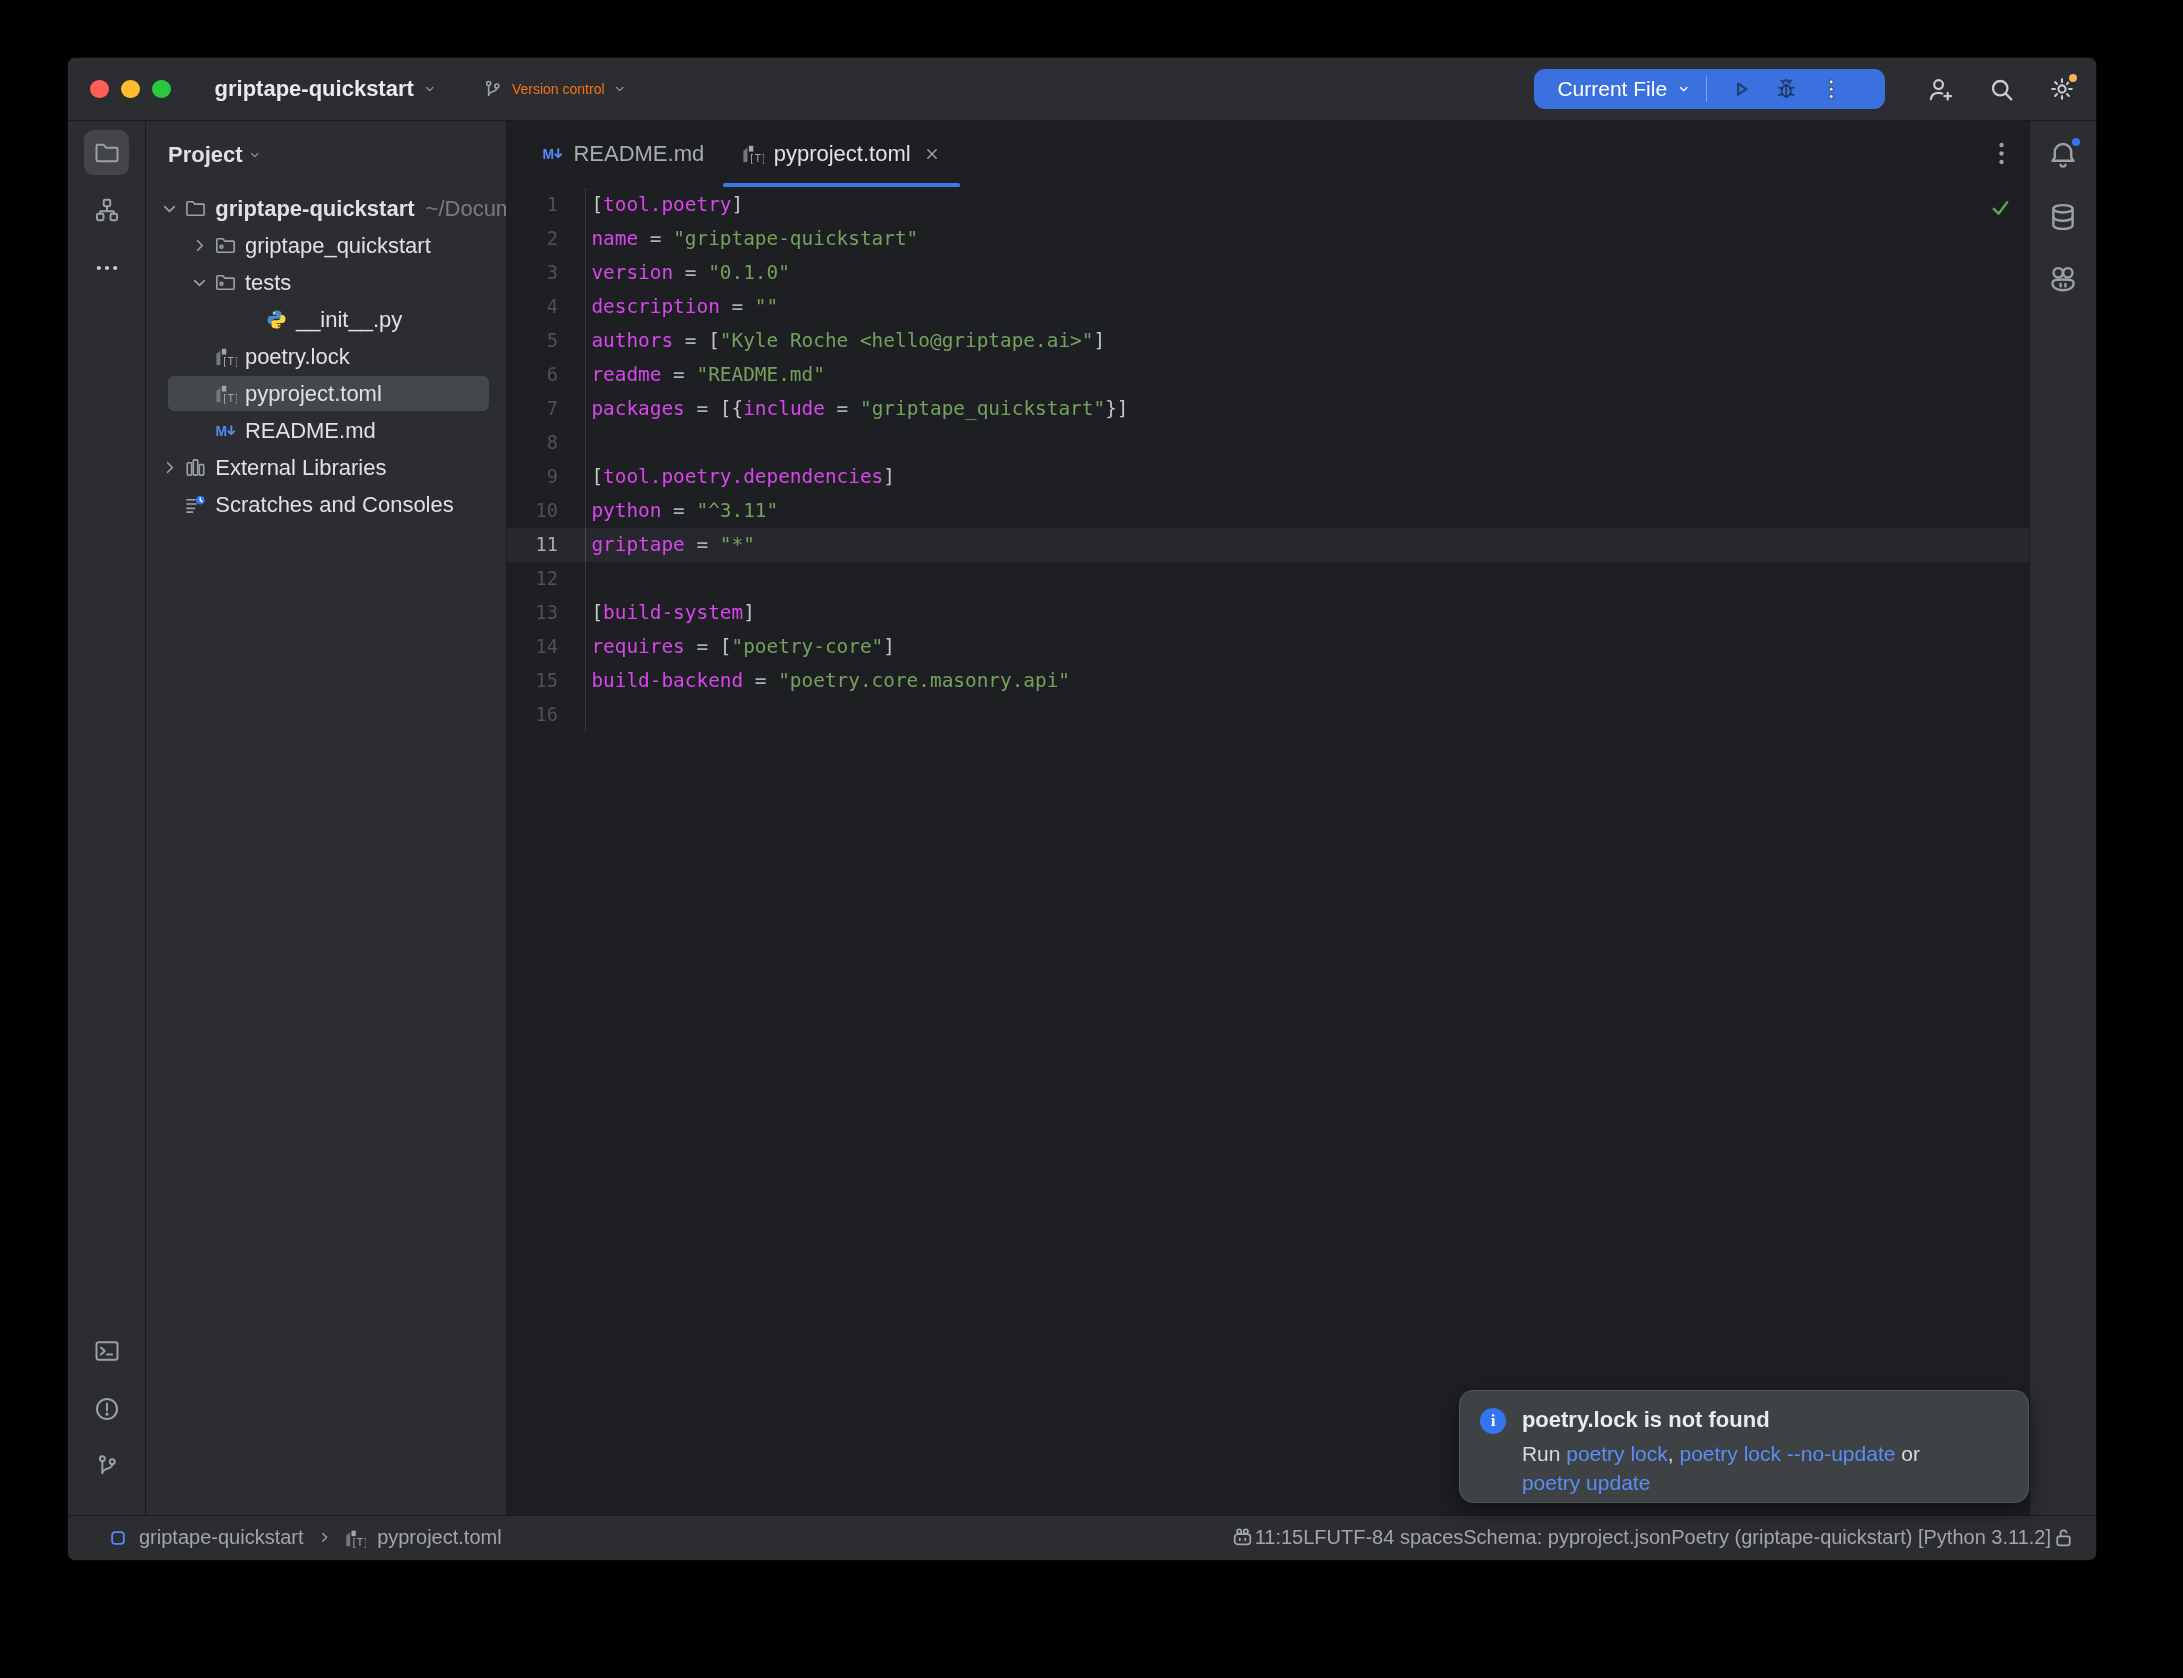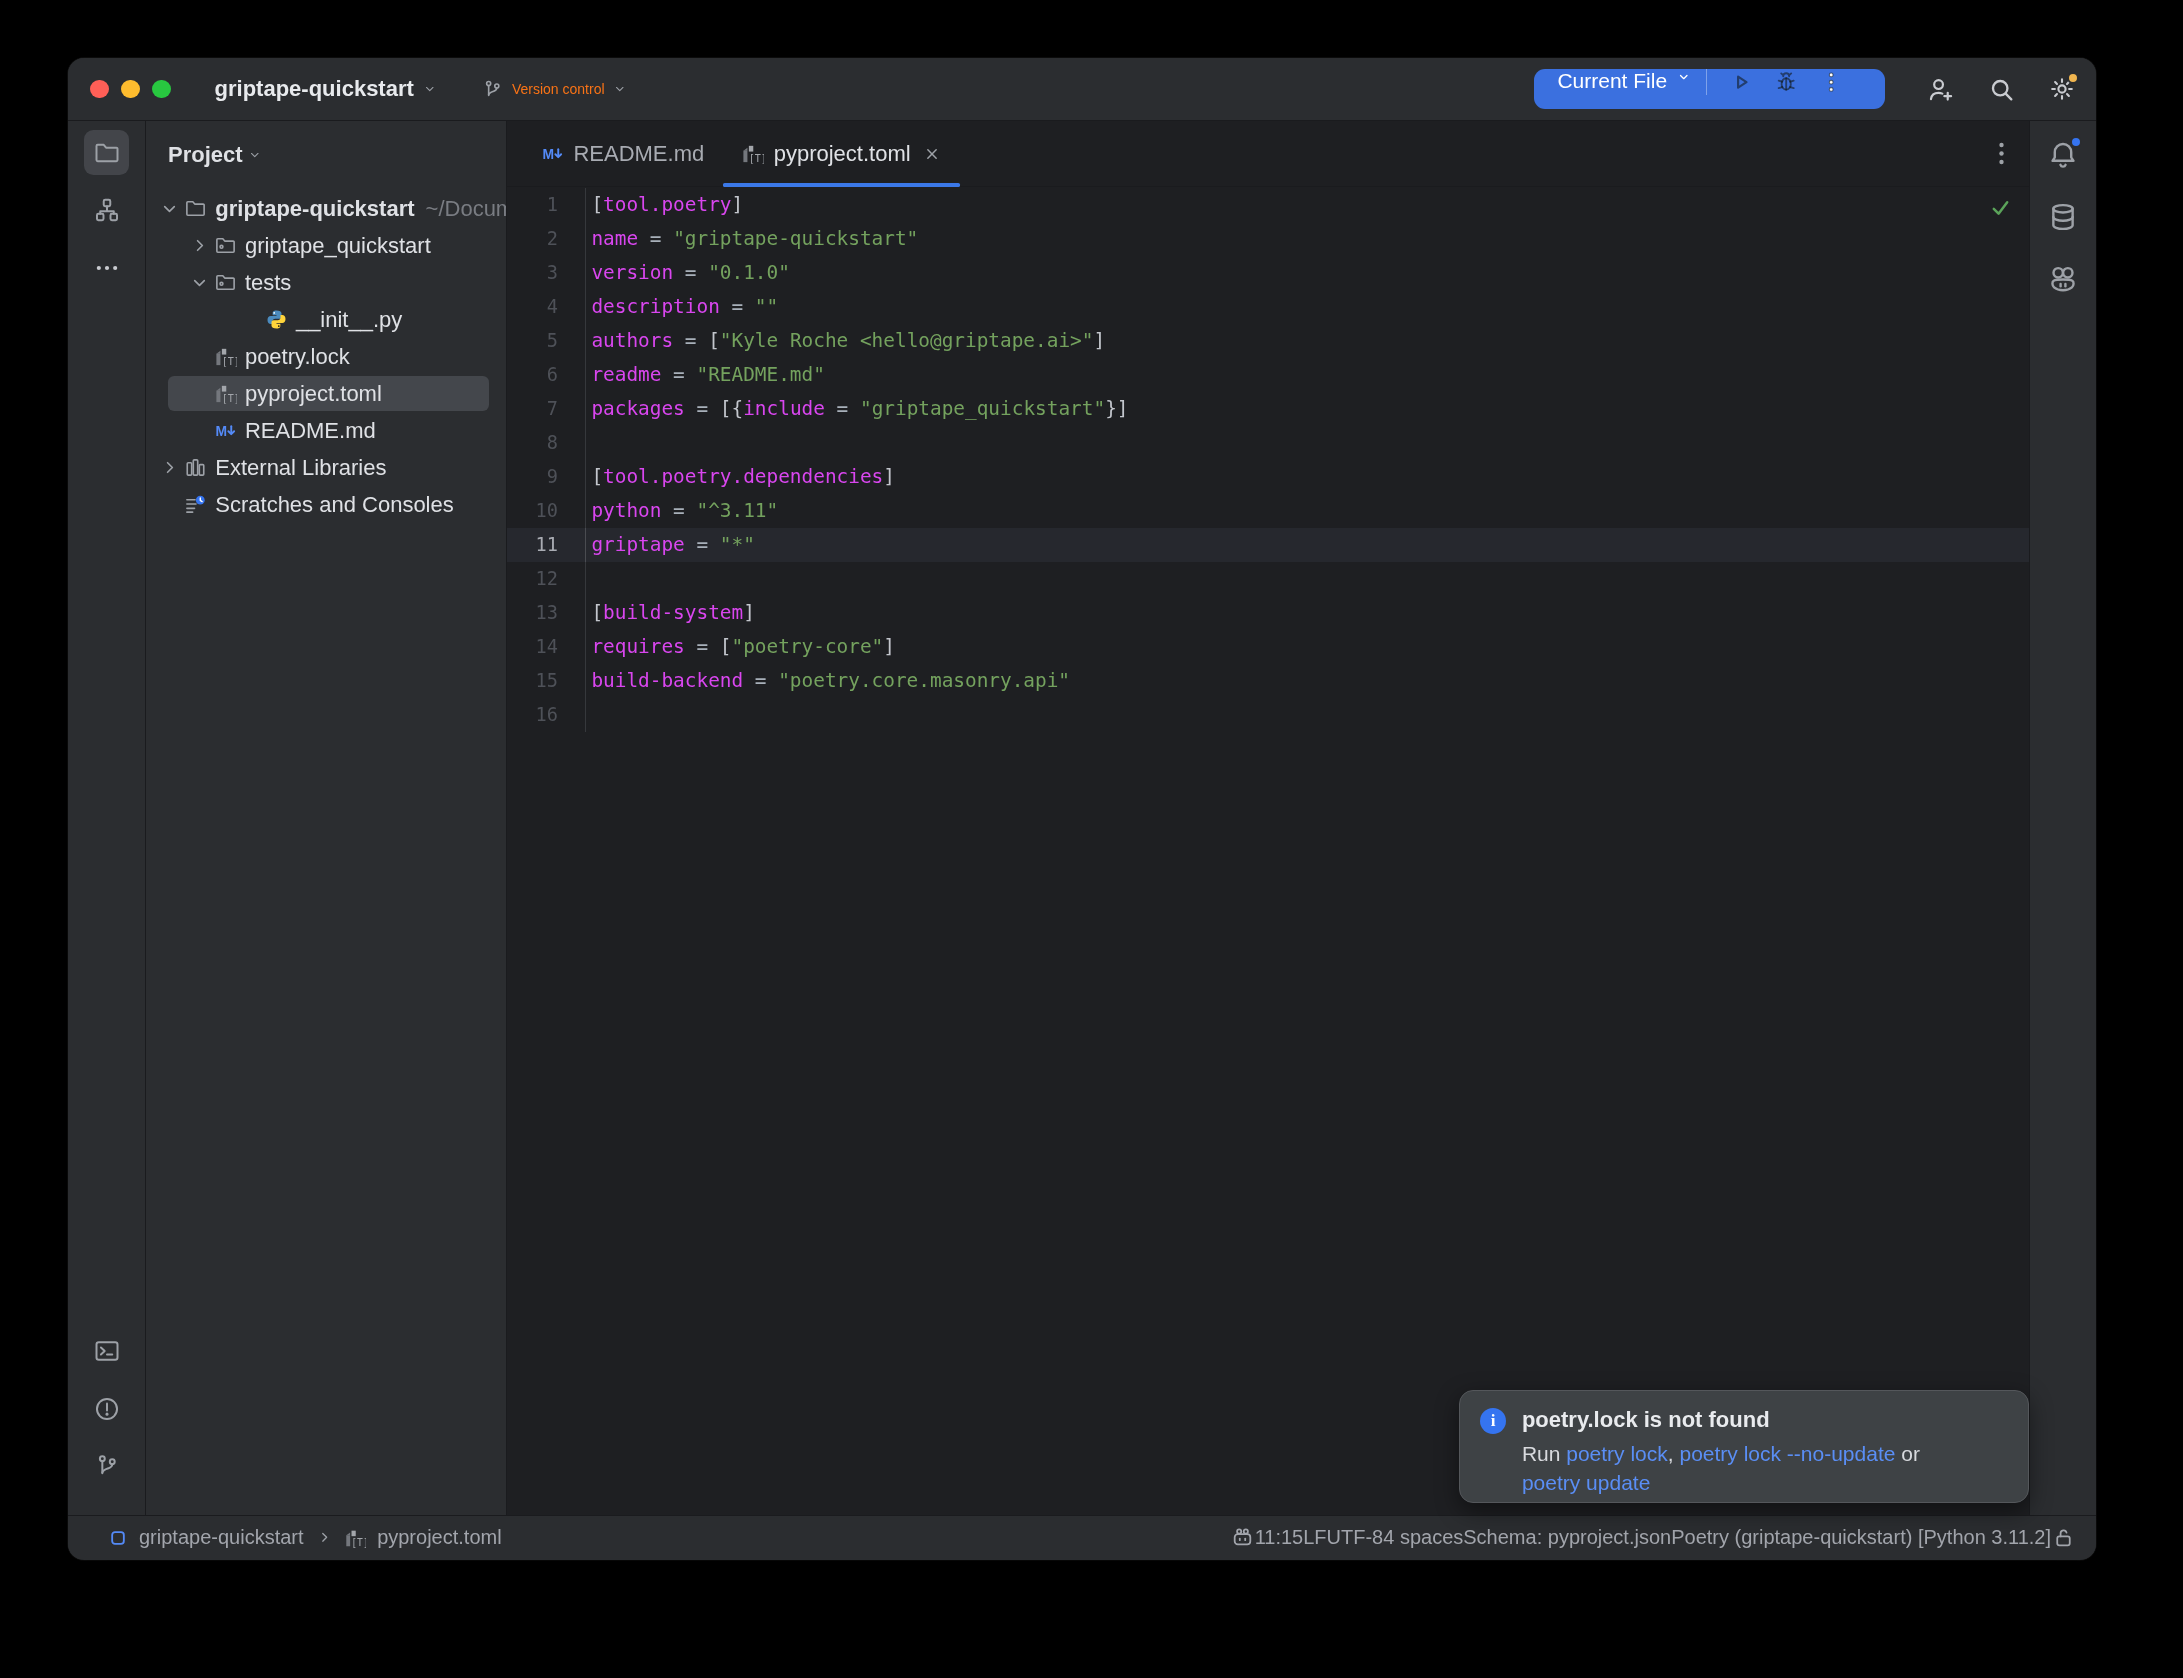--- a/index.html
+++ b/index.html
@@ -1,37 +1,37 @@
 <!DOCTYPE html>
 <html style="font-size:12.4px"><head>
 <meta charset="utf-8">
 <style>
   * { margin:0; padding:0; box-sizing:border-box; }
   html,body { width:2183px; height:1678px; background:#000; font-family:"Liberation Sans","DejaVu Sans",sans-serif; overflow:hidden; }
 
   #window {
     position:absolute; left:68px; top:58px; width:2028px; height:1502px;
-    background:#2B2D30; border-radius:16px; overflow:hidden;
+    background:#2B2D30; border-radius:7px; overflow:hidden;
     box-shadow:0 23px 70px rgba(0,0,0,.6), 0 0 0 0.8px rgba(255,255,255,.07);
     color:#DFE1E5;
   }
 
   
   #titlebar { height:62px; display:flex; align-items:center; padding-left:22px; background:#2B2D30; position:relative; }
   .lights { display:flex; gap:12.4px; margin-right:44px; }
   .light { width:18.6px; height:18.6px; border-radius:50%; }
   .tb-widget { display:flex; align-items:center; gap:7.8px; margin-right:44px; cursor:default; }
   .tb-project { font-size:22px; font-weight:700; color:#E8EAED; }
   .tb-vcs { font-size:14px; color:#f97316; }
   .ic { display:inline-flex; align-items:center; justify-content:center; }
   .ic svg { width:100%; height:100%; }
   .ic-20 { width:15.5px; height:15.5px; }
   .ic-30 { width:23px; height:23px; } .ic-36 { width:28px; height:28px; }
   #tb-right { position:absolute; right:0; top:0; height:62px; display:flex; align-items:center; padding-right:18.6px; }
-  #run-pill { width:351px; height:40px; border-radius:11px; background:#3B70DF; display:flex; padding:0 14px 0 23px; margin-right:40px; }
+  #run-pill { width:351px; height:40px; border-radius:11px; background:#3B70DF; display:flex; align-items:center; padding:0 14px 0 23px; margin-right:40px; }
   #run-config { font-size:21px; color:#fff; margin-right:9.3px; white-space:nowrap; }
   .pill-sep { width:0.8px; height:26.4px; background:rgba(255,255,255,.35); margin:0 12.4px 0 14px; }
   .pill-ic { width:26.4px; height:26.4px; margin:0 9.3px; color:rgba(10,16,22,.55); }
   .pill-ic svg * { stroke:rgba(14,20,16,.55); }
   .pill-kebab svg circle { fill:#fff; }
   .tb-action { width:31px; height:31px; margin-left:29.5px; position:relative; color:#C9CBD0; }
   .badge-dot { position:absolute; border-radius:50%; }
   #gear-badge { width:12.4px; height:12.4px; right:-1.6px; top:-1.6px; background:#F0B54F; border:2.3px solid #2B2D30; }
 
   

